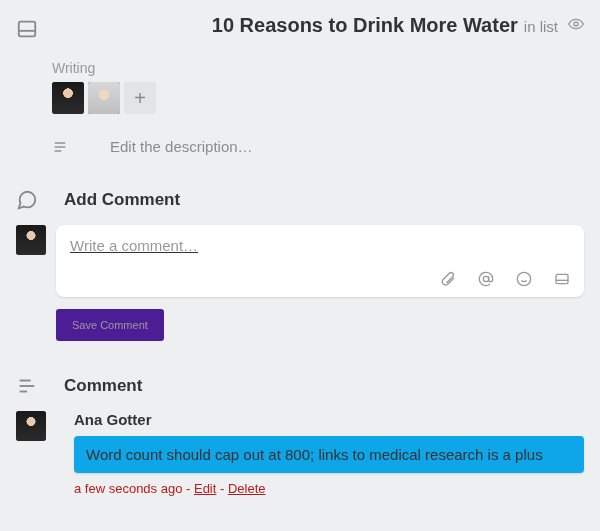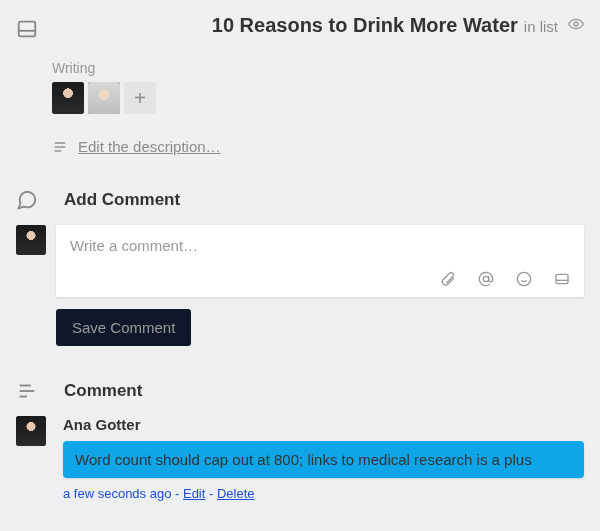--- a/index.html
+++ b/index.html
@@ -45,61 +45,61 @@
   .add-member {
     width: 32px; height: 32px; border-radius: 3px;
     background: #e2e4e6; color: #888; font-size: 20px;
     display: flex; align-items: center; justify-content: center;
     cursor: pointer;
   }
 
   
   .desc-row { margin-left: 36px; margin-top: 24px; display: flex; align-items: center; gap: 10px; }
   .desc-icon { width: 16px; height: 16px; color: #888; }
-  .desc-link { font-size: 15px; color: #8c8c8c; text-decoration: underline; cursor: pointer; }
+  .desc-link { font-size: 15px; color: #8c8c8c; cursor: pointer; margin-left: 32px; }
 
   
   .section { display: flex; align-items: center; gap: 26px; margin-top: 34px; }
   .section-icon { width: 22px; height: 22px; color: #888; flex-shrink: 0; }
   .section-title { font-size: 17px; font-weight: 700; color: #333; }
 
   
   .comment-area { display: flex; gap: 10px; margin-top: 14px; align-items: flex-start; }
   .left-avatar-col { width: 30px; flex-shrink: 0; }
   .comment-box {
-    flex: 1; background: #fff; border-radius: 0;
+    flex: 1; background: #fff; border-radius: 8px;
     box-shadow: 0 1px 2px rgba(0,0,0,0.12);
     padding: 12px 14px 10px 14px;
     min-height: 72px;
-    display: flex; flex-direction: column; justify-content: space-between;
+    display: flex; flex-direction: column; justify-content: space-between; text-decoration: underline;
   }
   .comment-input {
     border: none; outline: none; width: 100%;
     font-size: 15px; color: #333;
   }
   .comment-input::placeholder { color: #9a9a9a; }
   .comment-tools { display: flex; gap: 22px; justify-content: flex-end; color: #999; }
   .tool-ic { width: 16px; height: 16px; cursor: pointer; }
   .save-row { margin-left: 40px; margin-top: 12px; }
   .save-btn {
-    background: #0f172a; border: none; color: #9a9a9a;
-    font-size: 15px; padding: 10px 16px; border-radius: 3px;
+    background: #4c1d95; border: none; color: #9a9a9a;
+    font-size: 11px; padding: 10px 16px; border-radius: 3px;
     cursor: default;
   }
 
   
-  .activity-entry { display: flex; gap: 17px; margin-top: 14px; align-items: flex-start; }
+  .activity-entry { display: flex; gap: 28px; margin-top: 14px; align-items: flex-start; }
   .entry-body { flex: 1; }
   .entry-author { font-size: 15px; font-weight: 700; color: #333; margin-bottom: 8px; }
   .entry-bubble {
     background: #0ea5e9; border-radius: 4px;
     box-shadow: 0 1px 2px rgba(0,0,0,0.12);
     padding: 10px 12px; font-size: 15px; color: #333;
   }
-  .entry-meta { margin-top: 8px; font-size: 13px; color: #1d4ed8; }
+  .entry-meta { margin-top: 8px; font-size: 13px; color: #b91c1c; }
   .entry-meta .ul { text-decoration: underline; cursor: pointer; }
 </style>
 </head>
 <body>
 
 <div class="wrap">
 
   <div class="header-row">
     <svg class="hdr-icon" viewBox="0 0 24 24" fill="none" stroke="currentColor" stroke-width="2">
       <rect x="3" y="4" width="18" height="16" rx="2"></rect>

